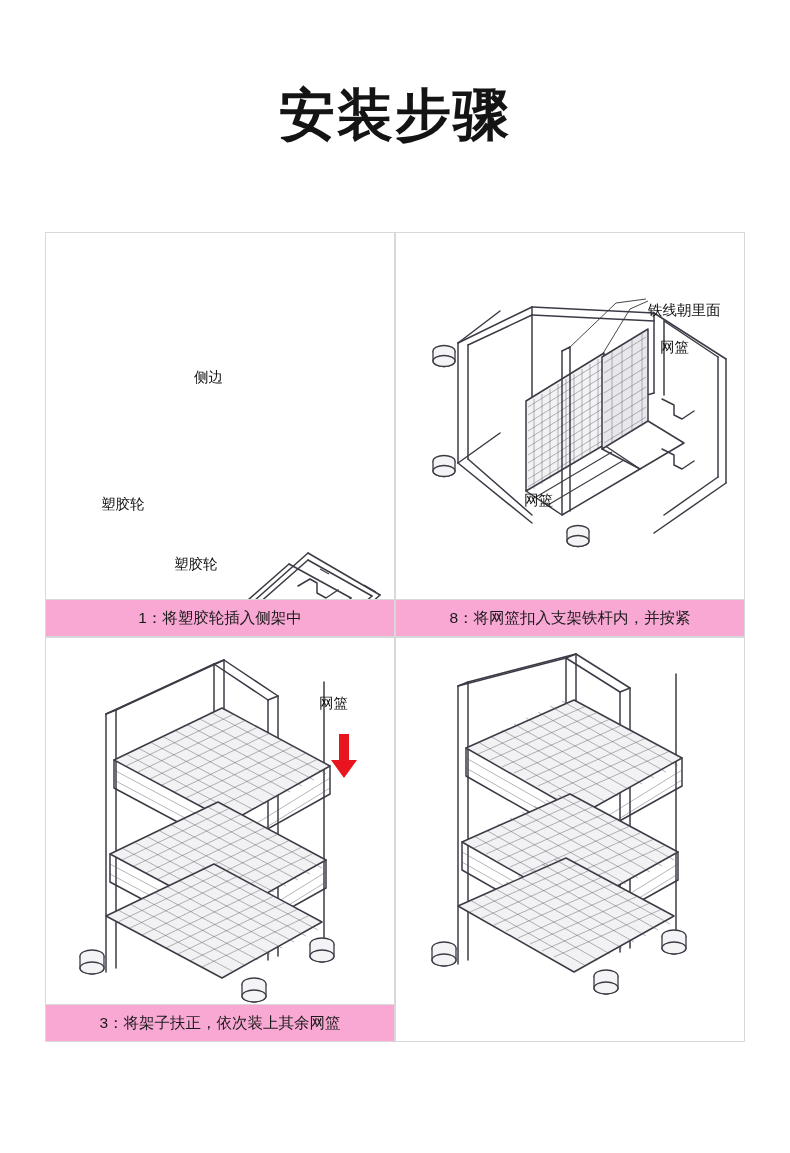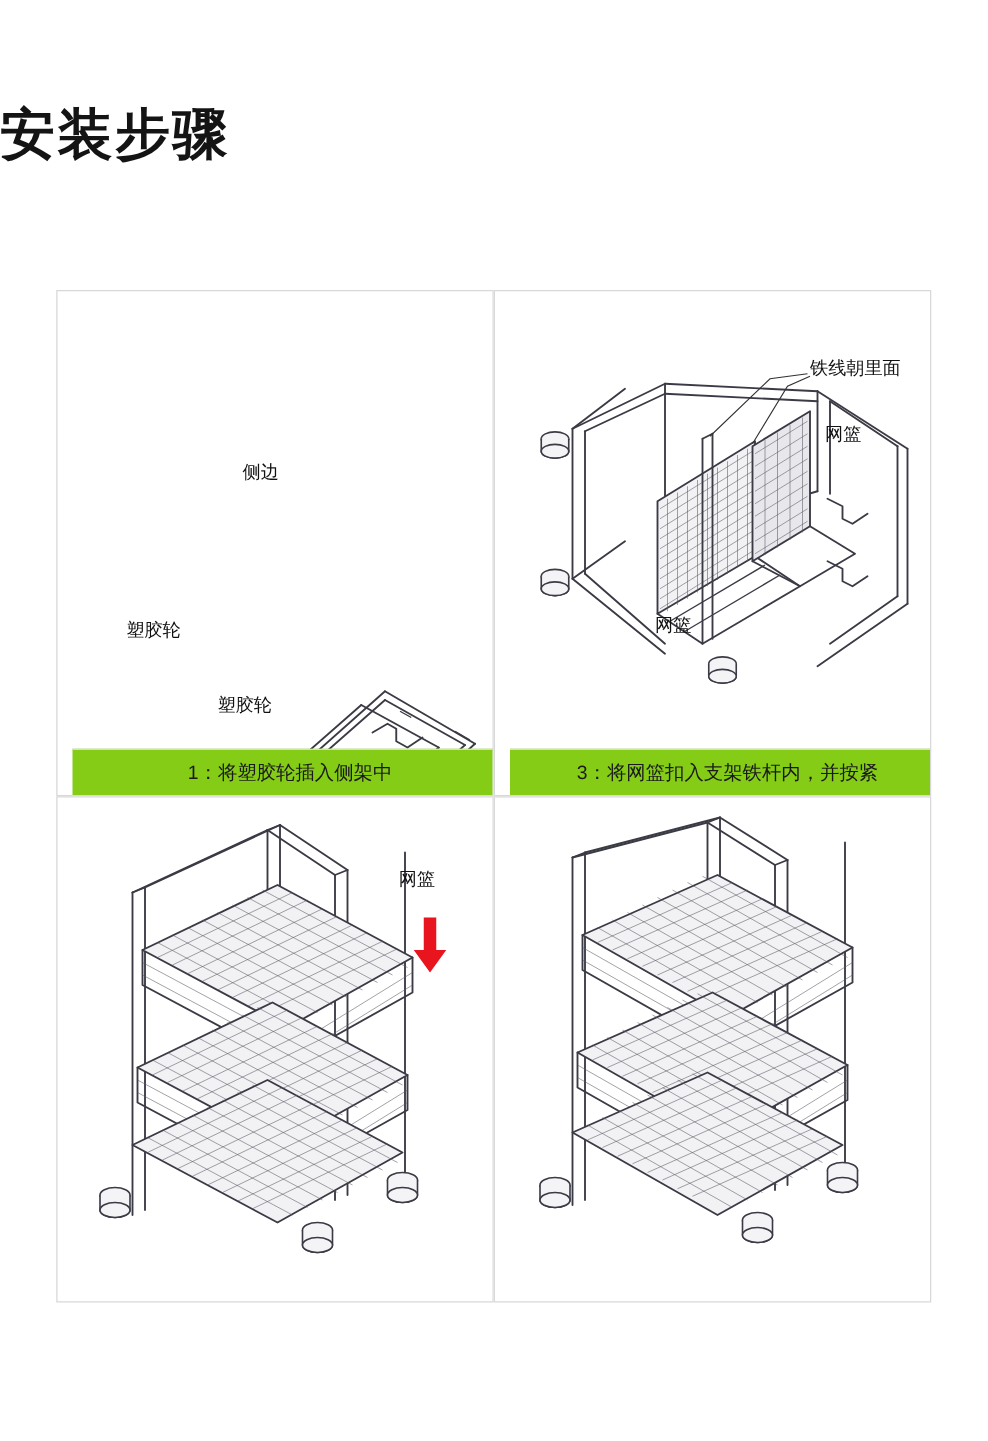--- a/index.html
+++ b/index.html
@@ -9,22 +9,22 @@
   }
   body {
     width: 790px;
     height: 1153px;
     font-family: "Liberation Sans", sans-serif;
     color: #1a1a1a;
     position: relative;
     overflow: hidden;
   }
   .page-title {
-    text-align: left;
-    font-size: 44px;
+    text-align: center;
+    font-size: 56px;
     font-weight: bold;
     letter-spacing: 2px;
     color: #141414;
     margin-top: 84px;
     margin-bottom: 0;
     line-height: 1.1;
   }
   .grid {
     position: absolute;
     left: 45px;
@@ -43,25 +43,25 @@
   }
   .cell .art {
     position: absolute;
     left: 0; top: 0;
     width: 100%;
     height: 368px;
     overflow: hidden;
   }
   .caption {
     position: absolute;
-    left: 12px;
+    left: 0;
     bottom: 0;
     width: 100%;
     height: 37px;
-    background: #84cc16;
+    background: #f9a8d4;
     color: #1a1a1a;
     font-size: 15.5px;
     display: flex;
     align-items: center;
     justify-content: center;
     box-sizing: border-box;
     border-top: 1px solid #d8d8d8;
   }
   .lbl {
     position: absolute;
@@ -258,25 +258,25 @@
         </g>
         <g>
           <ellipse class="wheel-body" cx="182" cy="298" rx="11" ry="5.5"></ellipse>
           <path class="wheel-body" d="M171 298 L171 308 A11 5.5 0 0 0 193 308 L193 298"></path>
           <ellipse class="wheel-body" cx="182" cy="308" rx="11" ry="5.5"></ellipse>
         </g>
 
         <path class="lead" d="M172 116 L220 70 L250 66"></path>
         <path class="lead" d="M206 122 L234 76 L252 68"></path>
       </svg>
-      <span class="lbl" style="left:252px; top:52px;">铁线朝里面</span>
+      <span class="lbl" style="left:252px; top:68px;">铁线朝里面</span>
       <span class="lbl" style="left:264px; top:105px;">网篮</span>
       <span class="lbl" style="left:128px; top:258px;">网篮</span>
     </div>
-    <div class="caption">3：将网篮扣入支架铁杆内，并按紧</div>
+    <div class="caption">8：将网篮扣入支架铁杆内，并按紧</div>
   </div>
 
   <div class="cell">
     <div class="art">
       <svg width="350" height="368" viewBox="0 0 350 368">
 
         <g class="ln">
           <path d="M60 76 L60 334"></path>
           <path d="M70 72 L70 330"></path>
           <path d="M60 76 L70 72"></path>
@@ -396,20 +396,21 @@
           <path class="wheel-body" d="M264 306 L264 318 A12 6 0 0 0 288 318 L288 306"></path>
           <ellipse class="wheel-body" cx="276" cy="318" rx="12" ry="6"></ellipse>
         </g>
 
         <g>
           <path class="arrow" d="M293 96 L303 96 L303 122 L311 122 L298 140 L285 122 L293 122 Z"></path>
         </g>
       </svg>
       <span class="lbl" style="left:273px; top:56px;">网篮</span>
     </div>
+    <div class="caption">3：将架子扶正，依次装上其余网篮</div>
   </div>
 
   <div class="cell">
     <div class="art">
       <svg width="350" height="368" viewBox="0 0 350 368">
         <g class="ln">
           <path d="M62 48 L62 326"></path>
           <path d="M72 44 L72 322"></path>
           <path d="M62 48 L72 44"></path>
           <path d="M170 20 L170 282"></path>

